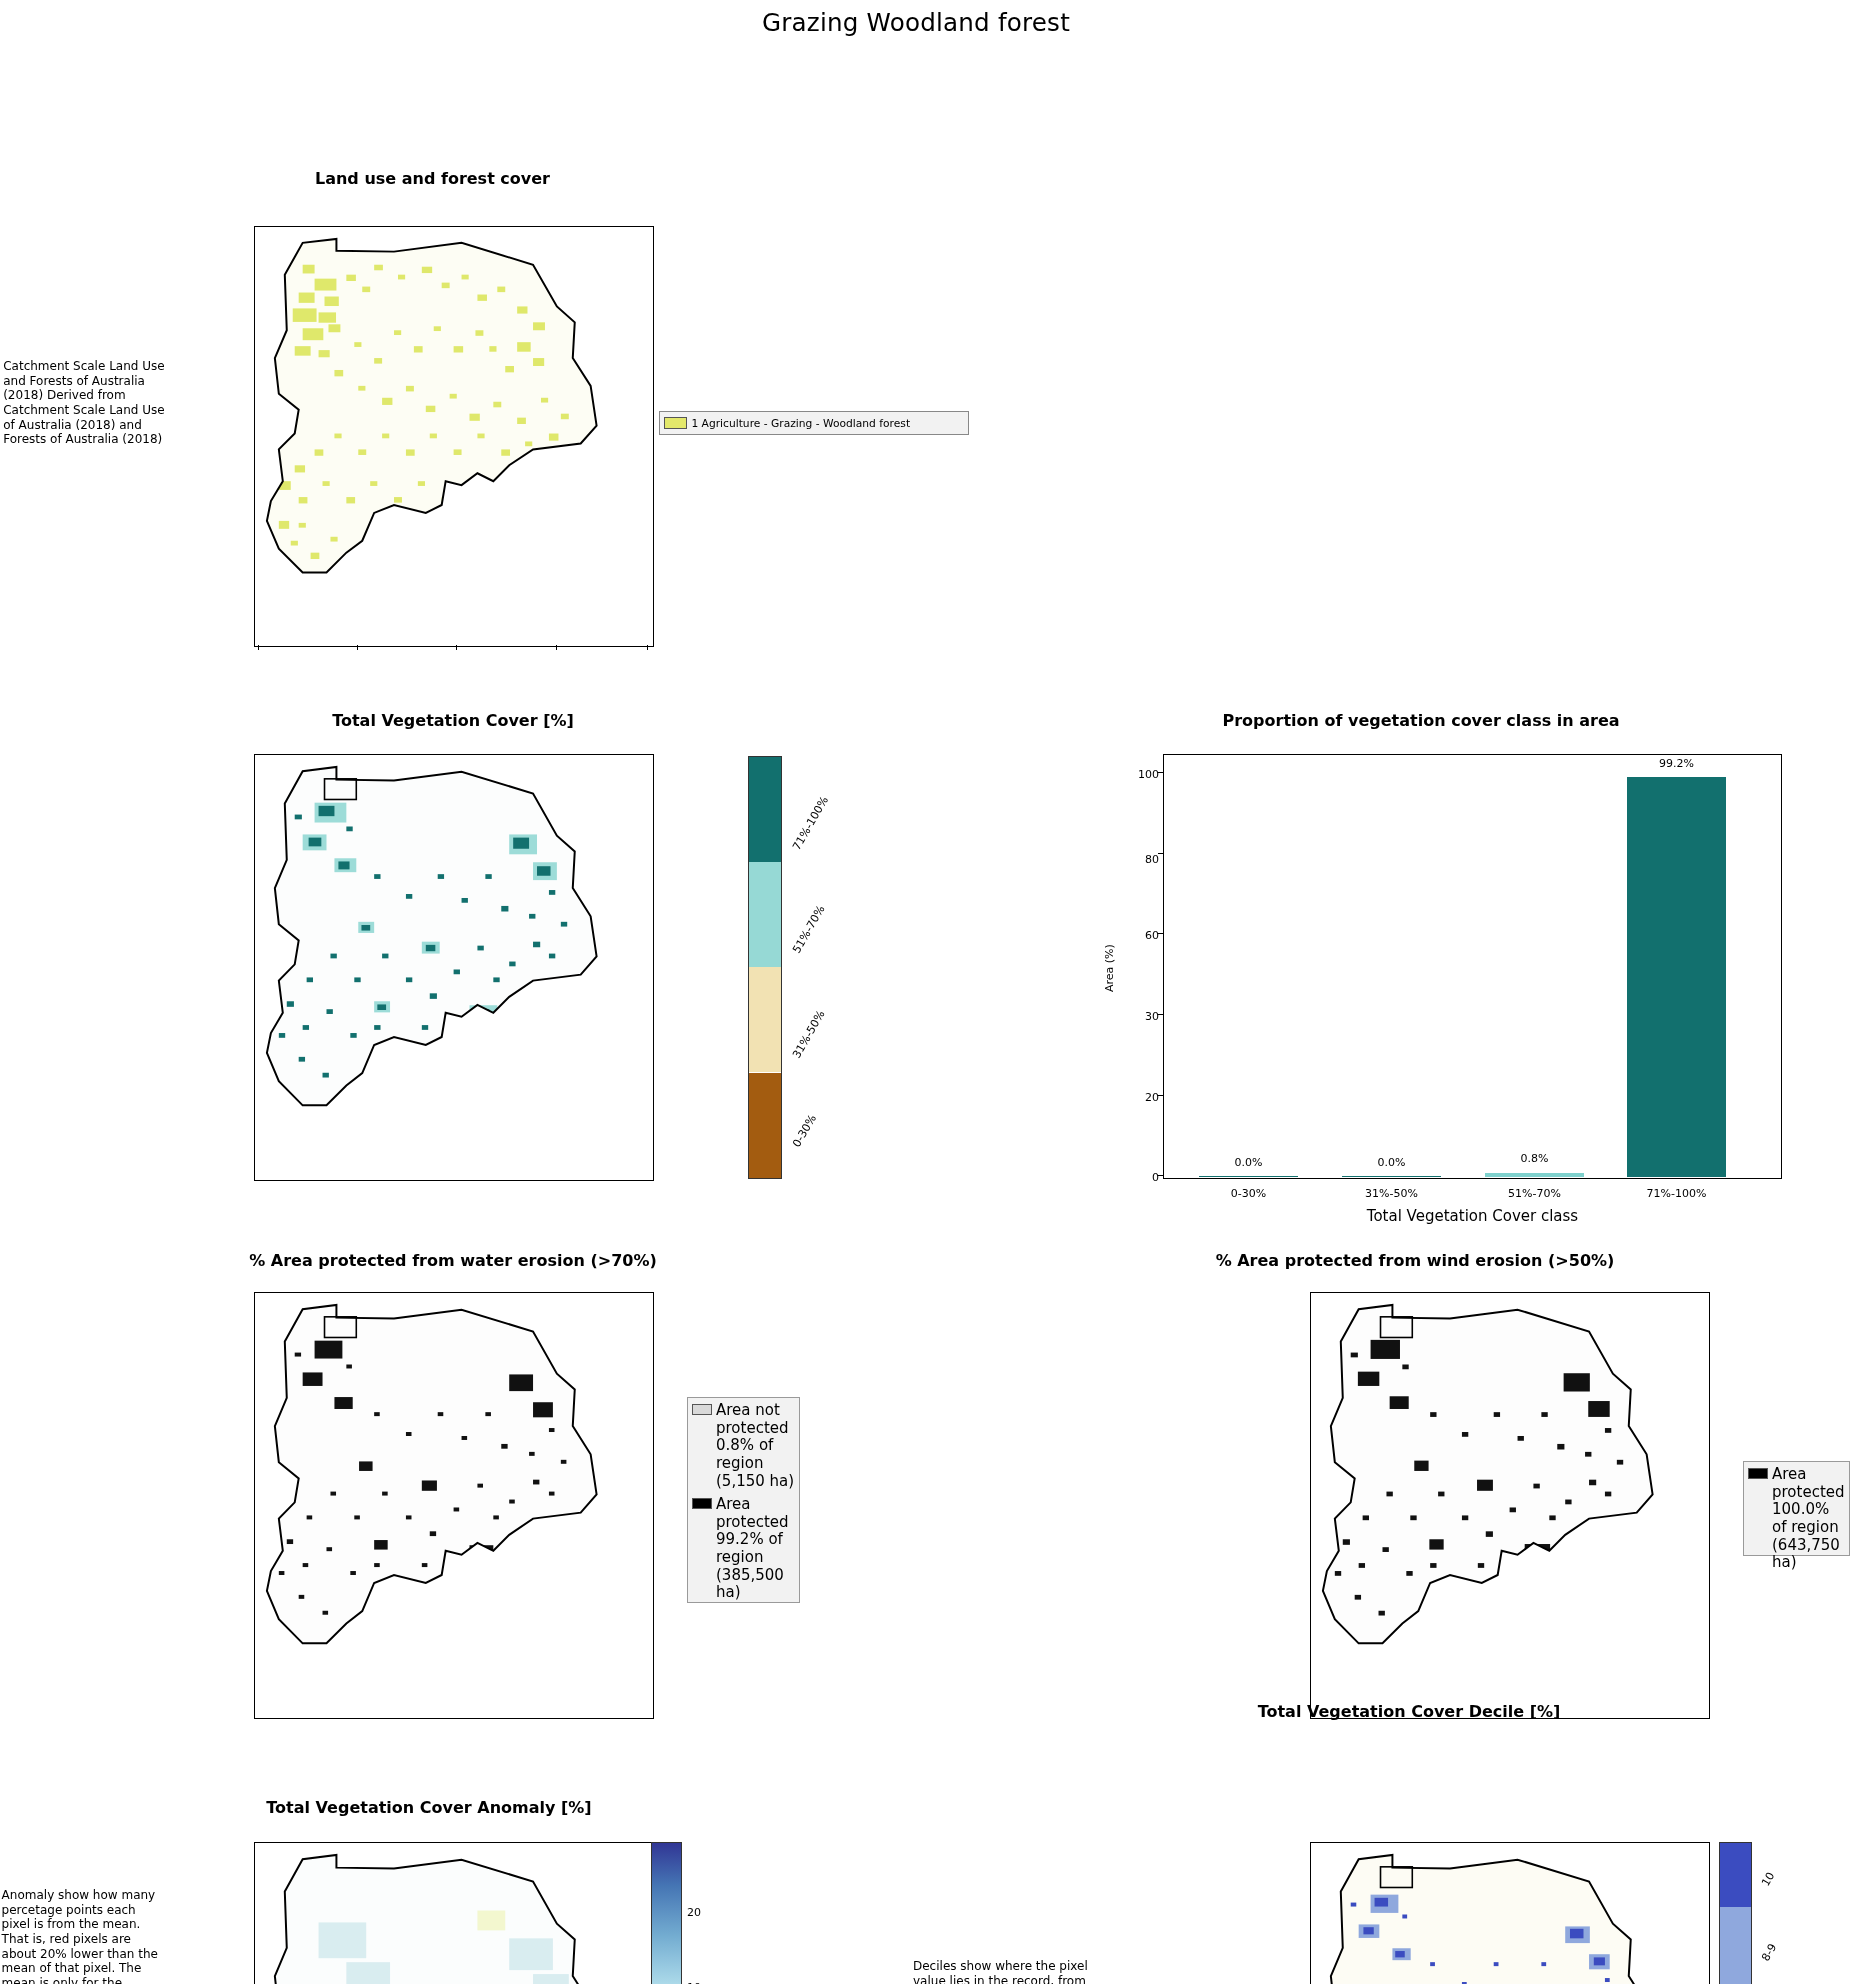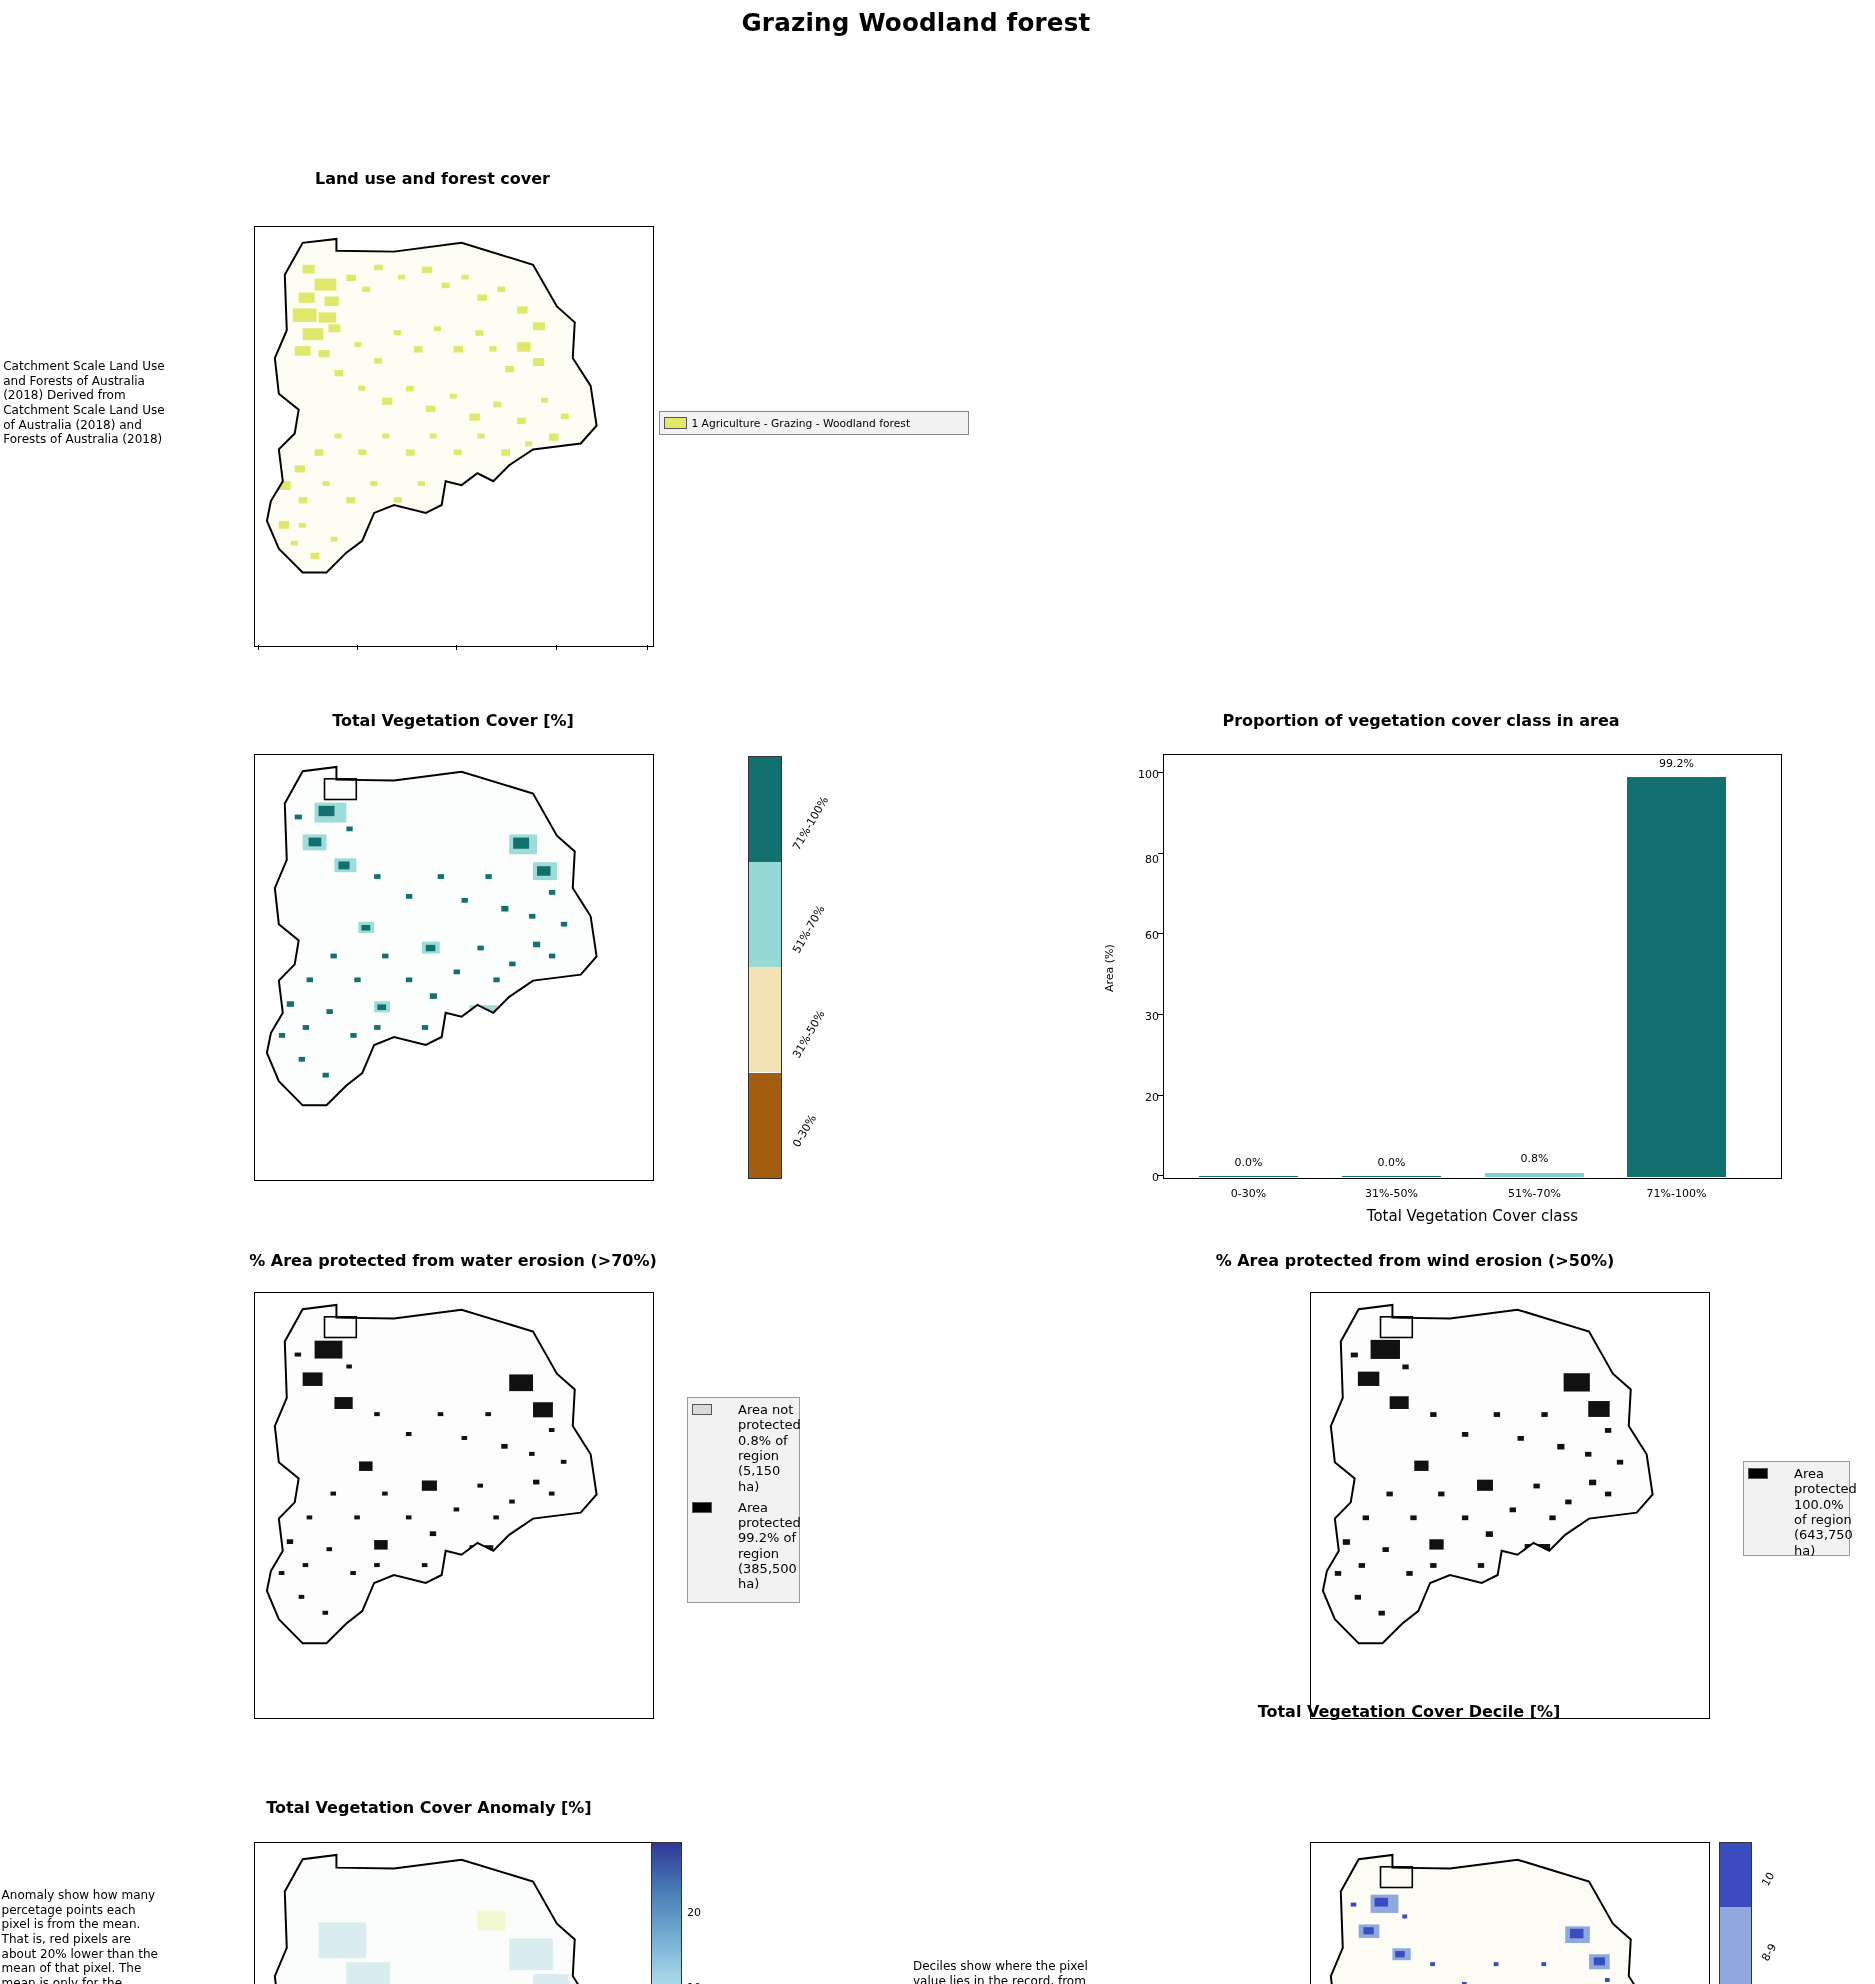--- a/index.html
+++ b/index.html
@@ -1,19 +1,19 @@
 <!DOCTYPE html>
 <html style="font-size:6.4px"><head>
 <meta charset="utf-8">
 <style>
   html,body{margin:0;padding:0;background:#ffffff;}
   body{width:1876px;height:2536px;font-family:"DejaVu Sans",sans-serif;color:#000;position:relative;overflow:hidden;}
   .page{position:relative;width:1876px;height:2536px;}
   .abs{position:absolute;}
-  .title-main{position:absolute;top:8px;left:0;width:1832px;text-align:center;font-size:24.6px;font-weight:bold;letter-spacing:0.2px;}
+  .title-main{position:absolute;top:8px;left:0;width:1832px;text-align:center;font-size:24.6px;font-weight:normal;letter-spacing:0.2px;}
   .panel-title{font-size:16px;font-weight:bold;text-align:center;}
   .sidenote{font-size:12px;line-height:1.22;}
 
   
   .mapbox{position:absolute;border:0.8px solid #000;background:#fff;overflow:hidden;}
   .tick{position:absolute;background:#000;}
 
   
   .regionsvg{position:absolute;left:0;top:0;width:100%;height:100%;}
 
@@ -28,21 +28,21 @@
   .bc-label{position:absolute;font-size:11px;}
   .bar{position:absolute;background:#12706e;}
   .bar-val{position:absolute;font-size:11px;text-align:center;}
   .axis-title{position:absolute;font-size:15px;}
   .ylab-rot{position:absolute;font-size:11px;transform:rotate(-90deg);transform-origin:left top;white-space:nowrap;}
 
   
   .eroleg{position:absolute;border:0.4px solid #9a9a9a;background:#f2f2f2;box-sizing:border-box;padding:4px 4px;}
   .eroleg .row{display:flex;align-items:flex-start;margin-bottom:5.6px;}
   .eroleg .sw{width:18px;height:8.7px;flex:0 0 auto;margin-right:4px;margin-top:2.4px;border:0.4px solid #555;}
-  .eroleg .txt{font-size:13px;line-height:1.18;margin-left:22px;}
+  .eroleg .txt{font-size:15px;line-height:1.18;}
 </style>
 </head>
 <body>
 
 <div class="page">
 
   <div class="title-main">Grazing Woodland forest</div>
 
   <div class="abs" style="left:254px;top:169px;width:357px;">
     <div class="panel-title">Land use and forest cover</div>

